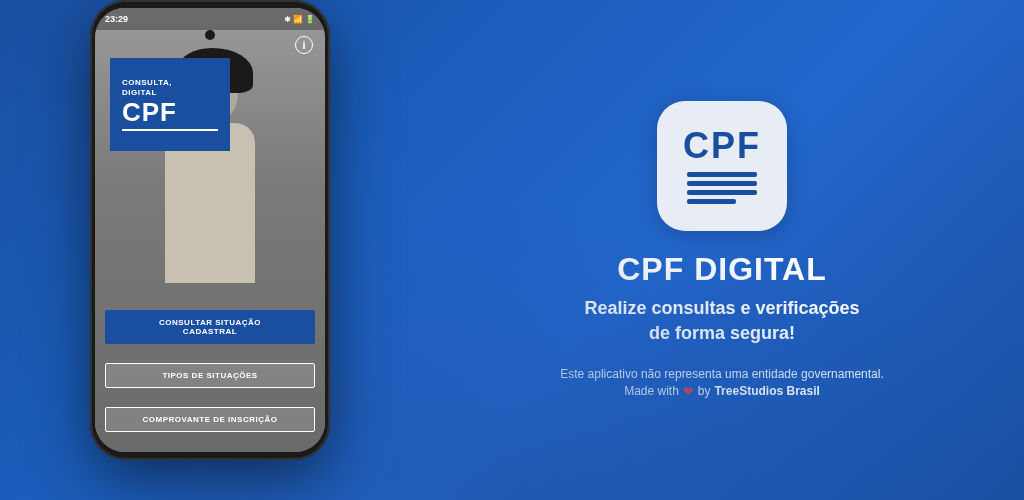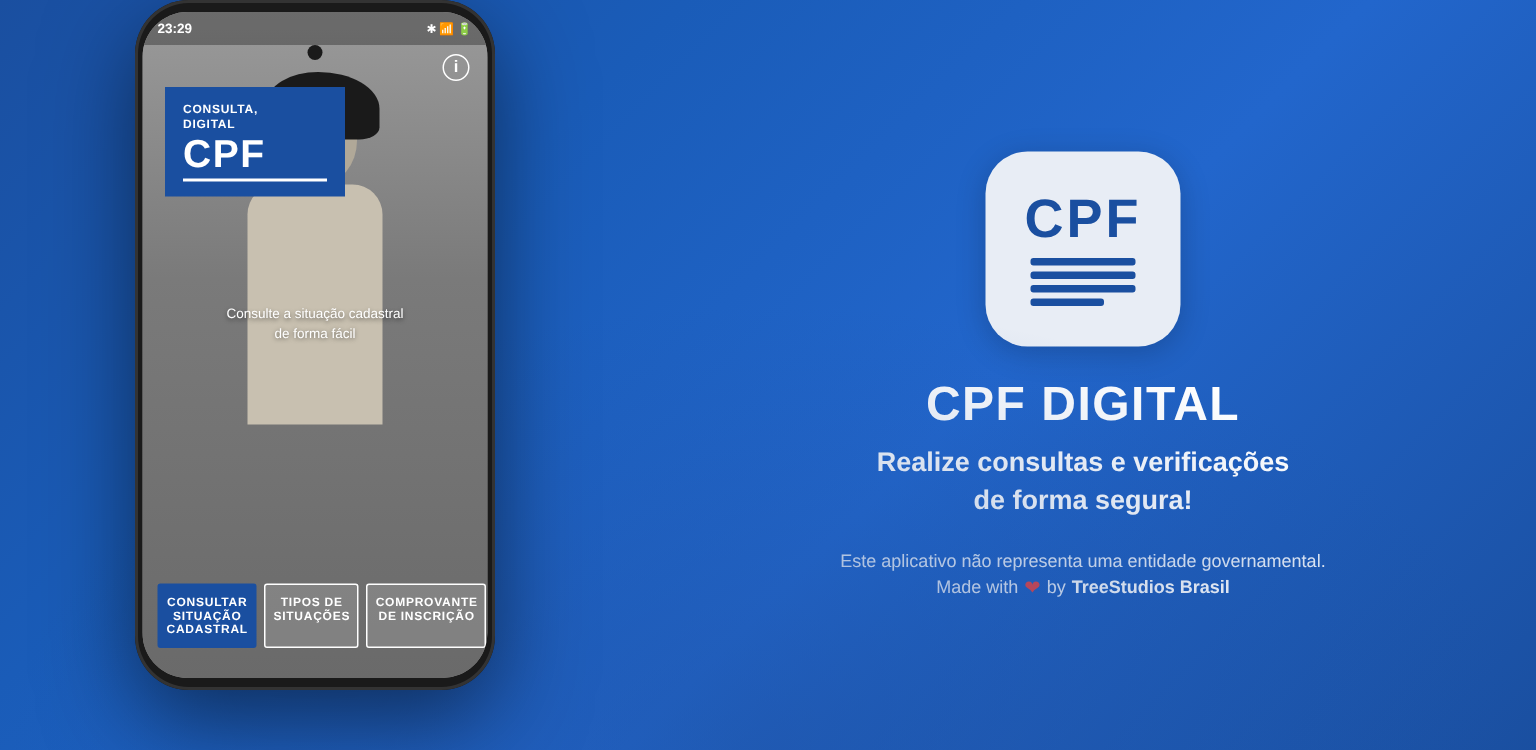--- a/index.html
+++ b/index.html
@@ -183,21 +183,21 @@
       font-weight: bold;
       z-index: 10;
     }
 
     
     .cpf-banner {
       position: absolute;
       top: 50px;
       left: 15px;
       background: #1a4fa0;
-      padding: 10px 12px;
+      padding: 20px 12px;
       width: 120px;
       z-index: 5;
     }
 
     .cpf-banner-subtitle {
       color: white;
       font-size: 8px;
       font-weight: bold;
       letter-spacing: 0.5px;
       line-height: 1.3;
@@ -231,22 +231,22 @@
       z-index: 5;
     }
 
     
     .phone-buttons {
       position: absolute;
       bottom: 20px;
       left: 10px;
       right: 10px;
       display: flex;
-      flex-direction: row;
-      gap: 5px;
+      flex-direction: column;
+      gap: 19px;
       z-index: 5;
     }
 
     .phone-btn {
       background: rgba(255,255,255,0.15);
       border: 1.5px solid white;
       color: white;
       text-align: center;
       padding: 7px 5px;
       font-size: 8px;
@@ -396,24 +396,20 @@
 
           <div class="cpf-banner">
             <div class="cpf-banner-subtitle">
               <span>CONSULTA,</span><br>
               <span>DIGITAL</span>
             </div>
             <div class="cpf-banner-title">CPF</div>
             <div class="cpf-banner-line"></div>
           </div>
 
-          <div class="phone-tagline">
-            <span>Consulte a situação cadastral</span><br>
-            <span>de forma fácil</span>
-          </div>
 
           <div class="phone-buttons">
             <div class="phone-btn primary">
               CONSULTAR SITUAÇÃO<br>CADASTRAL
             </div>
             <div class="phone-btn">
               TIPOS DE SITUAÇÕES
             </div>
             <div class="phone-btn">
               COMPROVANTE DE INSCRIÇÃO

